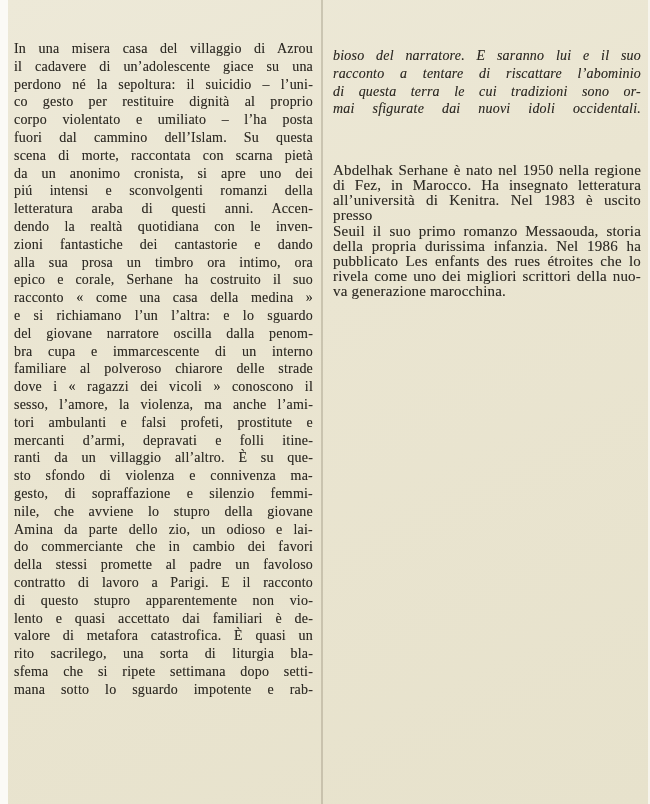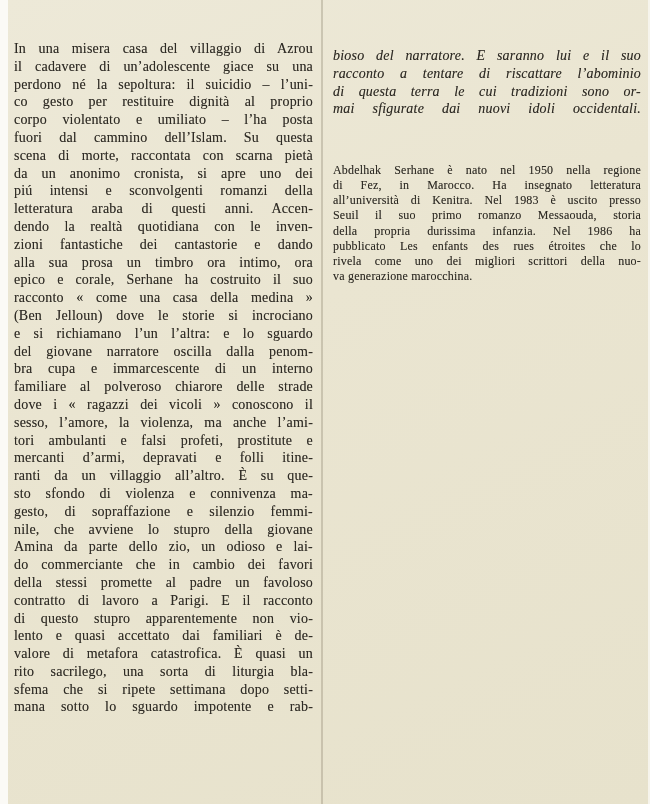--- a/index.html
+++ b/index.html
@@ -33,21 +33,21 @@
   .col-left{left:14px;width:299px;}
   .col-right{left:333px;width:308px;}
   .tline{
     font-size:14px;line-height:17.8px;
     text-align:justify;text-align-last:justify;
     text-shadow:0 0 .5px rgba(60,54,45,.45);
   }
   .intro{margin-top:7px;font-style:italic;}
   .bio{margin-top:45px;}
   .bline{
-    font-size:12px;line-height:15.1px;
+    font-size:15px;line-height:15.1px;
     text-align:justify;text-align-last:justify;
     text-shadow:0 0 .4px rgba(60,54,45,.4);
   }
   .para-end{text-align-last:left;font-family:Liberation Serif, serif;}
   .it{}
 </style>
 </head>
 <body style="--paper: #eae5d2; --ink: #2e2b25;">
 
 <div class="page">
@@ -64,21 +64,20 @@
       <div class="tline"><span>fuori dal cammino dell’Islam. Su questa</span></div>
       <div class="tline"><span>scena di morte, raccontata con scarna pietà</span></div>
       <div class="tline"><span>da un anonimo cronista, si apre uno dei</span></div>
       <div class="tline"><span>piú intensi e sconvolgenti romanzi della</span></div>
       <div class="tline"><span>letteratura araba di questi anni. Accen-</span></div>
       <div class="tline"><span>dendo la realtà quotidiana con le inven-</span></div>
       <div class="tline"><span>zioni fantastiche dei cantastorie e dando</span></div>
       <div class="tline"><span>alla sua prosa un timbro ora intimo, ora</span></div>
       <div class="tline"><span>epico e corale, Serhane ha costruito il suo</span></div>
       <div class="tline"><span>racconto « come una casa della medina »</span></div>
-      <div class="tline"><span>(Ben Jelloun) dove le storie si incrociano</span></div>
       <div class="tline"><span>e si richiamano l’un l’altra: e lo sguardo</span></div>
       <div class="tline"><span>del giovane narratore oscilla dalla penom-</span></div>
       <div class="tline"><span>bra cupa e immarcescente di un interno</span></div>
       <div class="tline"><span>familiare al polveroso chiarore delle strade</span></div>
       <div class="tline"><span>dove i « ragazzi dei vicoli » conoscono il</span></div>
       <div class="tline"><span>sesso, l’amore, la violenza, ma anche l’ami-</span></div>
       <div class="tline"><span>tori ambulanti e falsi profeti, prostitute e</span></div>
       <div class="tline"><span>mercanti d’armi, depravati e folli itine-</span></div>
       <div class="tline"><span>ranti da un villaggio all’altro. È su que-</span></div>
       <div class="tline"><span>sto sfondo di violenza e connivenza ma-</span></div>

